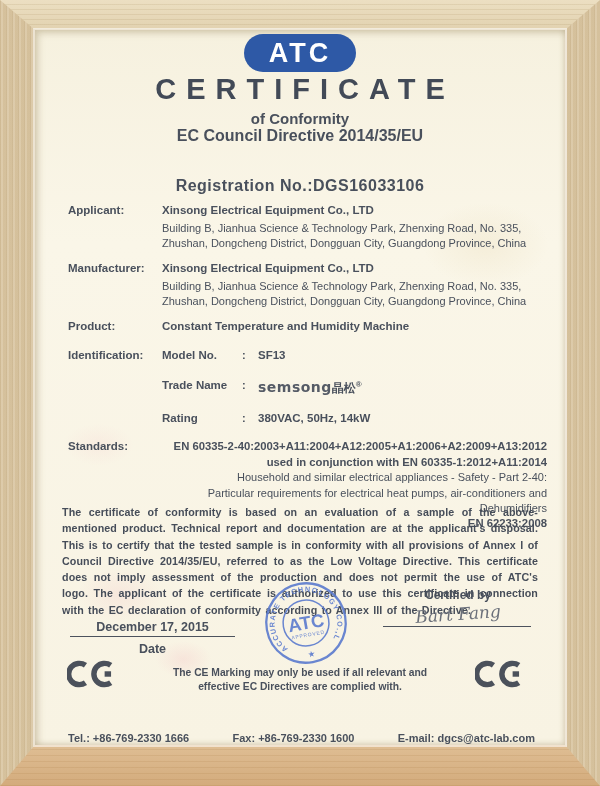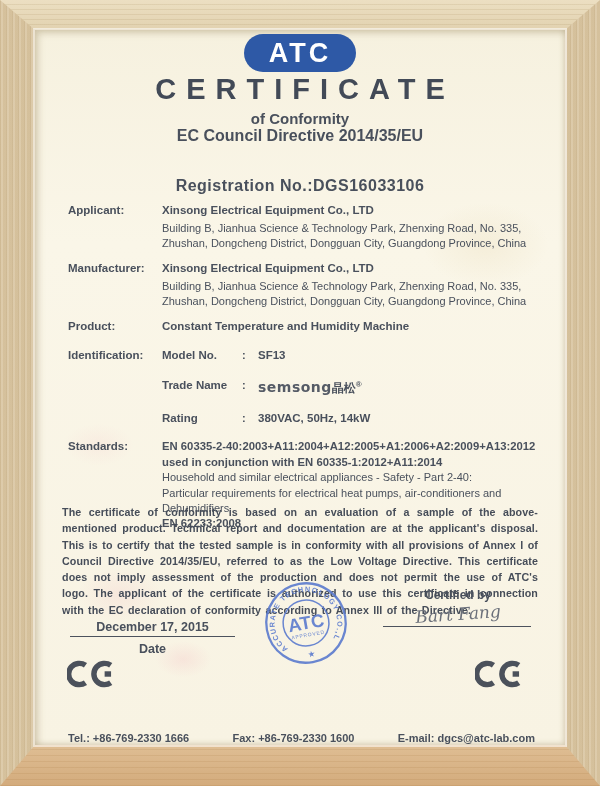--- a/index.html
+++ b/index.html
@@ -62,21 +62,21 @@
   .lbl{font-weight:bold;font-size:11.5px;}
   .val b{font-size:11.5px;}
   .addr{margin-top:2px;max-width:392px;}
   .ident-grid{display:grid;grid-template-columns:80px 16px 1fr;row-gap:14px;}
   .ident-grid .ilbl{font-weight:bold;font-size:11.5px;}
   .ident-grid .colon{font-weight:bold;}
   .ident-grid .ival{font-weight:bold;font-size:11.5px;}
   .brand{font-family:"DejaVu Sans",sans-serif;font-weight:bold;font-size:14px;letter-spacing:0.5px;color:#555b66;}
   .brand-cjk{font-size:12px;font-weight:bold;}
   .brand-reg{font-size:8px;vertical-align:super;}
-  .std-line{max-width:388px;}
+  .std-line{max-width:388px;text-align:right;}
   .std-b{font-weight:bold;font-size:11.3px;}
   
   .decl{
     position:absolute;top:474px;left:27px;right:27px;
     font-size:10.7px;font-weight:bold;line-height:1.52;text-align:justify;
     letter-spacing:0.1px;word-spacing:1.2px;color:#464d59;
   }
   
   .certified{position:absolute;top:558px;right:32px;width:150px;text-align:center;font-size:12px;font-weight:bold;}
   .signature{
@@ -206,20 +206,21 @@
     </g>
   </svg>
   <svg class="ce ce-right" viewBox="0 0 101 64">
     <g fill="none" stroke="#4b515b" stroke-width="11">
       <path d="M 37.3,14.5 A 21.5 21.5 0 1 0 37.3,49.5"></path>
       <path d="M 88.3,14.5 A 21.5 21.5 0 1 0 88.3,49.5"></path>
       <path d="M 76,32 L 89,32"></path>
     </g>
   </svg>
 
+  <div class="ce-notice">The CE Marking may only be used if all relevant and effective EC Directives are complied with.</div>
 
 
   <div class="contact">
     <span>Tel.: +86-769-2330 1666</span>
     <span>Fax: +86-769-2330 1600</span>
     <span>E-mail: dgcs@atc-lab.com</span>
   </div>
 
 </div>
 

